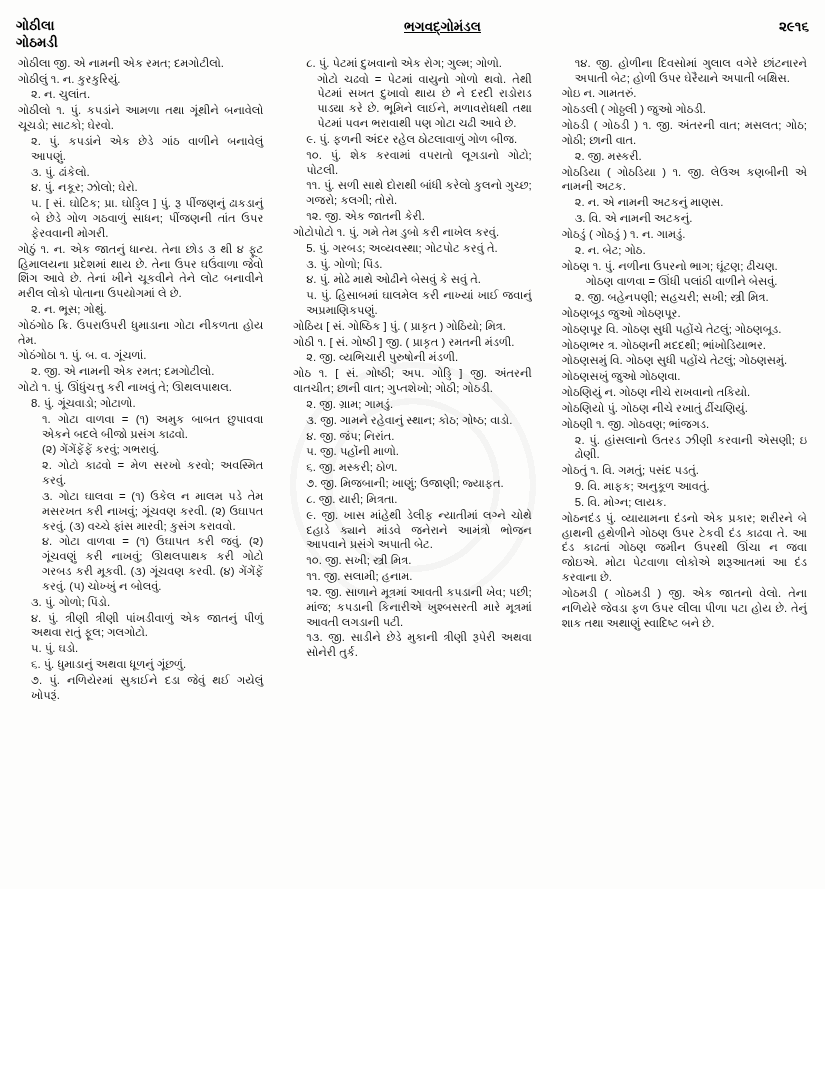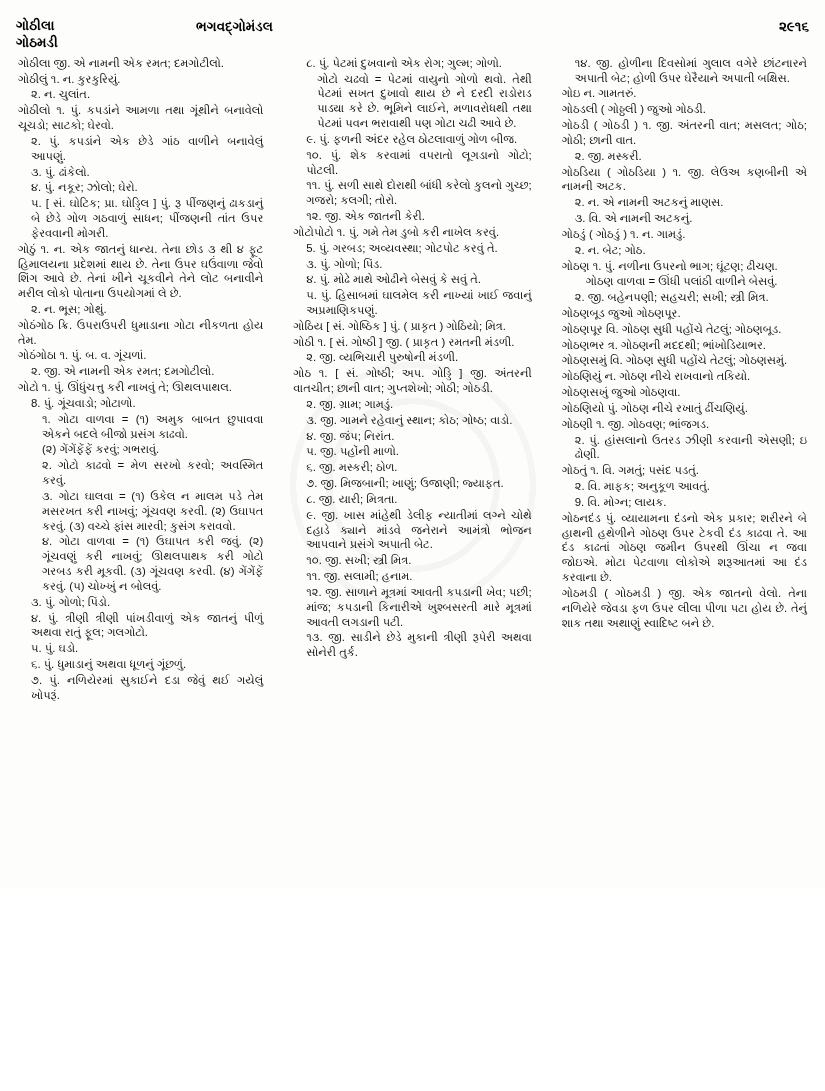--- a/index.html
+++ b/index.html
@@ -39,21 +39,21 @@
     z-index: 2;
     display: flex;
     align-items: flex-start;
     justify-content: space-between;
     font-weight: bold;
     font-size: 13.5px;
     line-height: 1.25;
     margin-bottom: 4px;
   }
   .header .hl { width: 180px; }
-  .header .hc { flex: 1; text-align: left; padding-top: 1px; }
+  .header .hc { flex: 1; text-align: center; padding-top: 1px; text-decoration: underline; }
   .header .hr { width: 120px; text-align: right; padding-top: 1px; }
   .columns {
     position: relative;
     z-index: 2;
     display: flex;
     gap: 12px;
     height: 1020px;
   }
   .col {
     width: 33.33%;
@@ -166,25 +166,25 @@
         <p class="sense">૩. વિ. એ નામની અટકનું.</p>
         <p class="entry hang"><span>ગોઠડું ( ગોઠડું ) ૧. ન. ગામડું.</span></p>
         <p class="sense">૨. ન. બેટ; ગોઠ.</p>
         <p class="entry hang"><span>ગોઠણ ૧. પું. નળીના ઉપરનો ભાગ; ઘૂંટણ; ઢીચણ.</span></p>
         <p class="sense2">ગોઠણ વાળવા = ઊંધી પલાંઠી વાળીને બેસવું.</p>
         <p class="sense">૨. જી. બહેનપણી; સહચરી; સખી; સ્ત્રી મિત્ર.</p>
         <p class="entry hang"><span>ગોઠણબૂડ જુઓ ગોઠણપૂર.</span></p>
         <p class="entry hang"><span>ગોઠણપૂર વિ. ગોઠણ સુધી પહોંચે તેટલું; ગોઠણબૂડ.</span></p>
         <p class="entry hang"><span>ગોઠણભર ત્ર. ગોઠણની મદદથી; ભાંખોડિયાભર.</span></p>
         <p class="entry hang"><span>ગોઠણસમું વિ. ગોઠણ સુધી પહોંચે તેટલું; ગોઠણસમું.</span></p>
+        <p class="entry hang"><span>ગોઠણસખું જુઓ ગોઠણવા.</span></p>
         <p class="entry hang"><span>ગોઠણિયું ન. ગોઠણ નીચે રાખવાનો તકિયો.</span></p>
-        <p class="entry hang"><span>ગોઠણસખું જુઓ ગોઠણવા.</span></p>
         <p class="entry hang"><span>ગોઠણિયો પું. ગોઠણ નીચે રખાતું ઢીંચણિયું.</span></p>
         <p class="entry hang"><span>ગોઠણી ૧. જી. ગોઠવણ; ભાંજગડ.</span></p>
         <p class="sense">૨. પું. હાંસલાનો ઉતરડ ઝીણી કરવાની એસણી; ઇ ઢોણી.</p>
         <p class="entry hang"><span>ગોઠતું ૧. વિ. ગમતું; પસંદ પડતું.</span></p>
-        <p class="sense">૨. વિ. માફક; અનુકૂળ આવતું.</p>
-        <p class="sense">9. વિ. મોગ્ન; લાયક.</p>
+        <p class="sense">9. વિ. માફક; અનુકૂળ આવતું.</p>
+        <p class="sense">5. વિ. મોગ્ન; લાયક.</p>
         <p class="entry hang"><span>ગોઠનદંડ પું. વ્યાયામના દંડનો એક પ્રકાર; શરીરને બે હાથની હથેળીને ગોઠણ ઉપર ટેકવી દંડ કાઢવા તે. આ દંડ કાઢતાં ગોઠણ જમીન ઉપરથી ઊંચા ન જવા જોઇએ. મોટા પેટવાળા લોકોએ શરૂઆતમાં આ દંડ કરવાના છે.</span></p>
         <p class="entry hang"><span>ગોઠમડી ( ગોઠમડી ) જી. એક જાતનો વેલો. તેના નળિયેરે જેવડા ફળ ઉપર લીલા પીળા પટા હોય છે. તેનું શાક તથા અથાણું સ્વાદિષ્ટ બને છે.</span></p>
       </div>
   </div>
 </div>
 
 </body></html>

